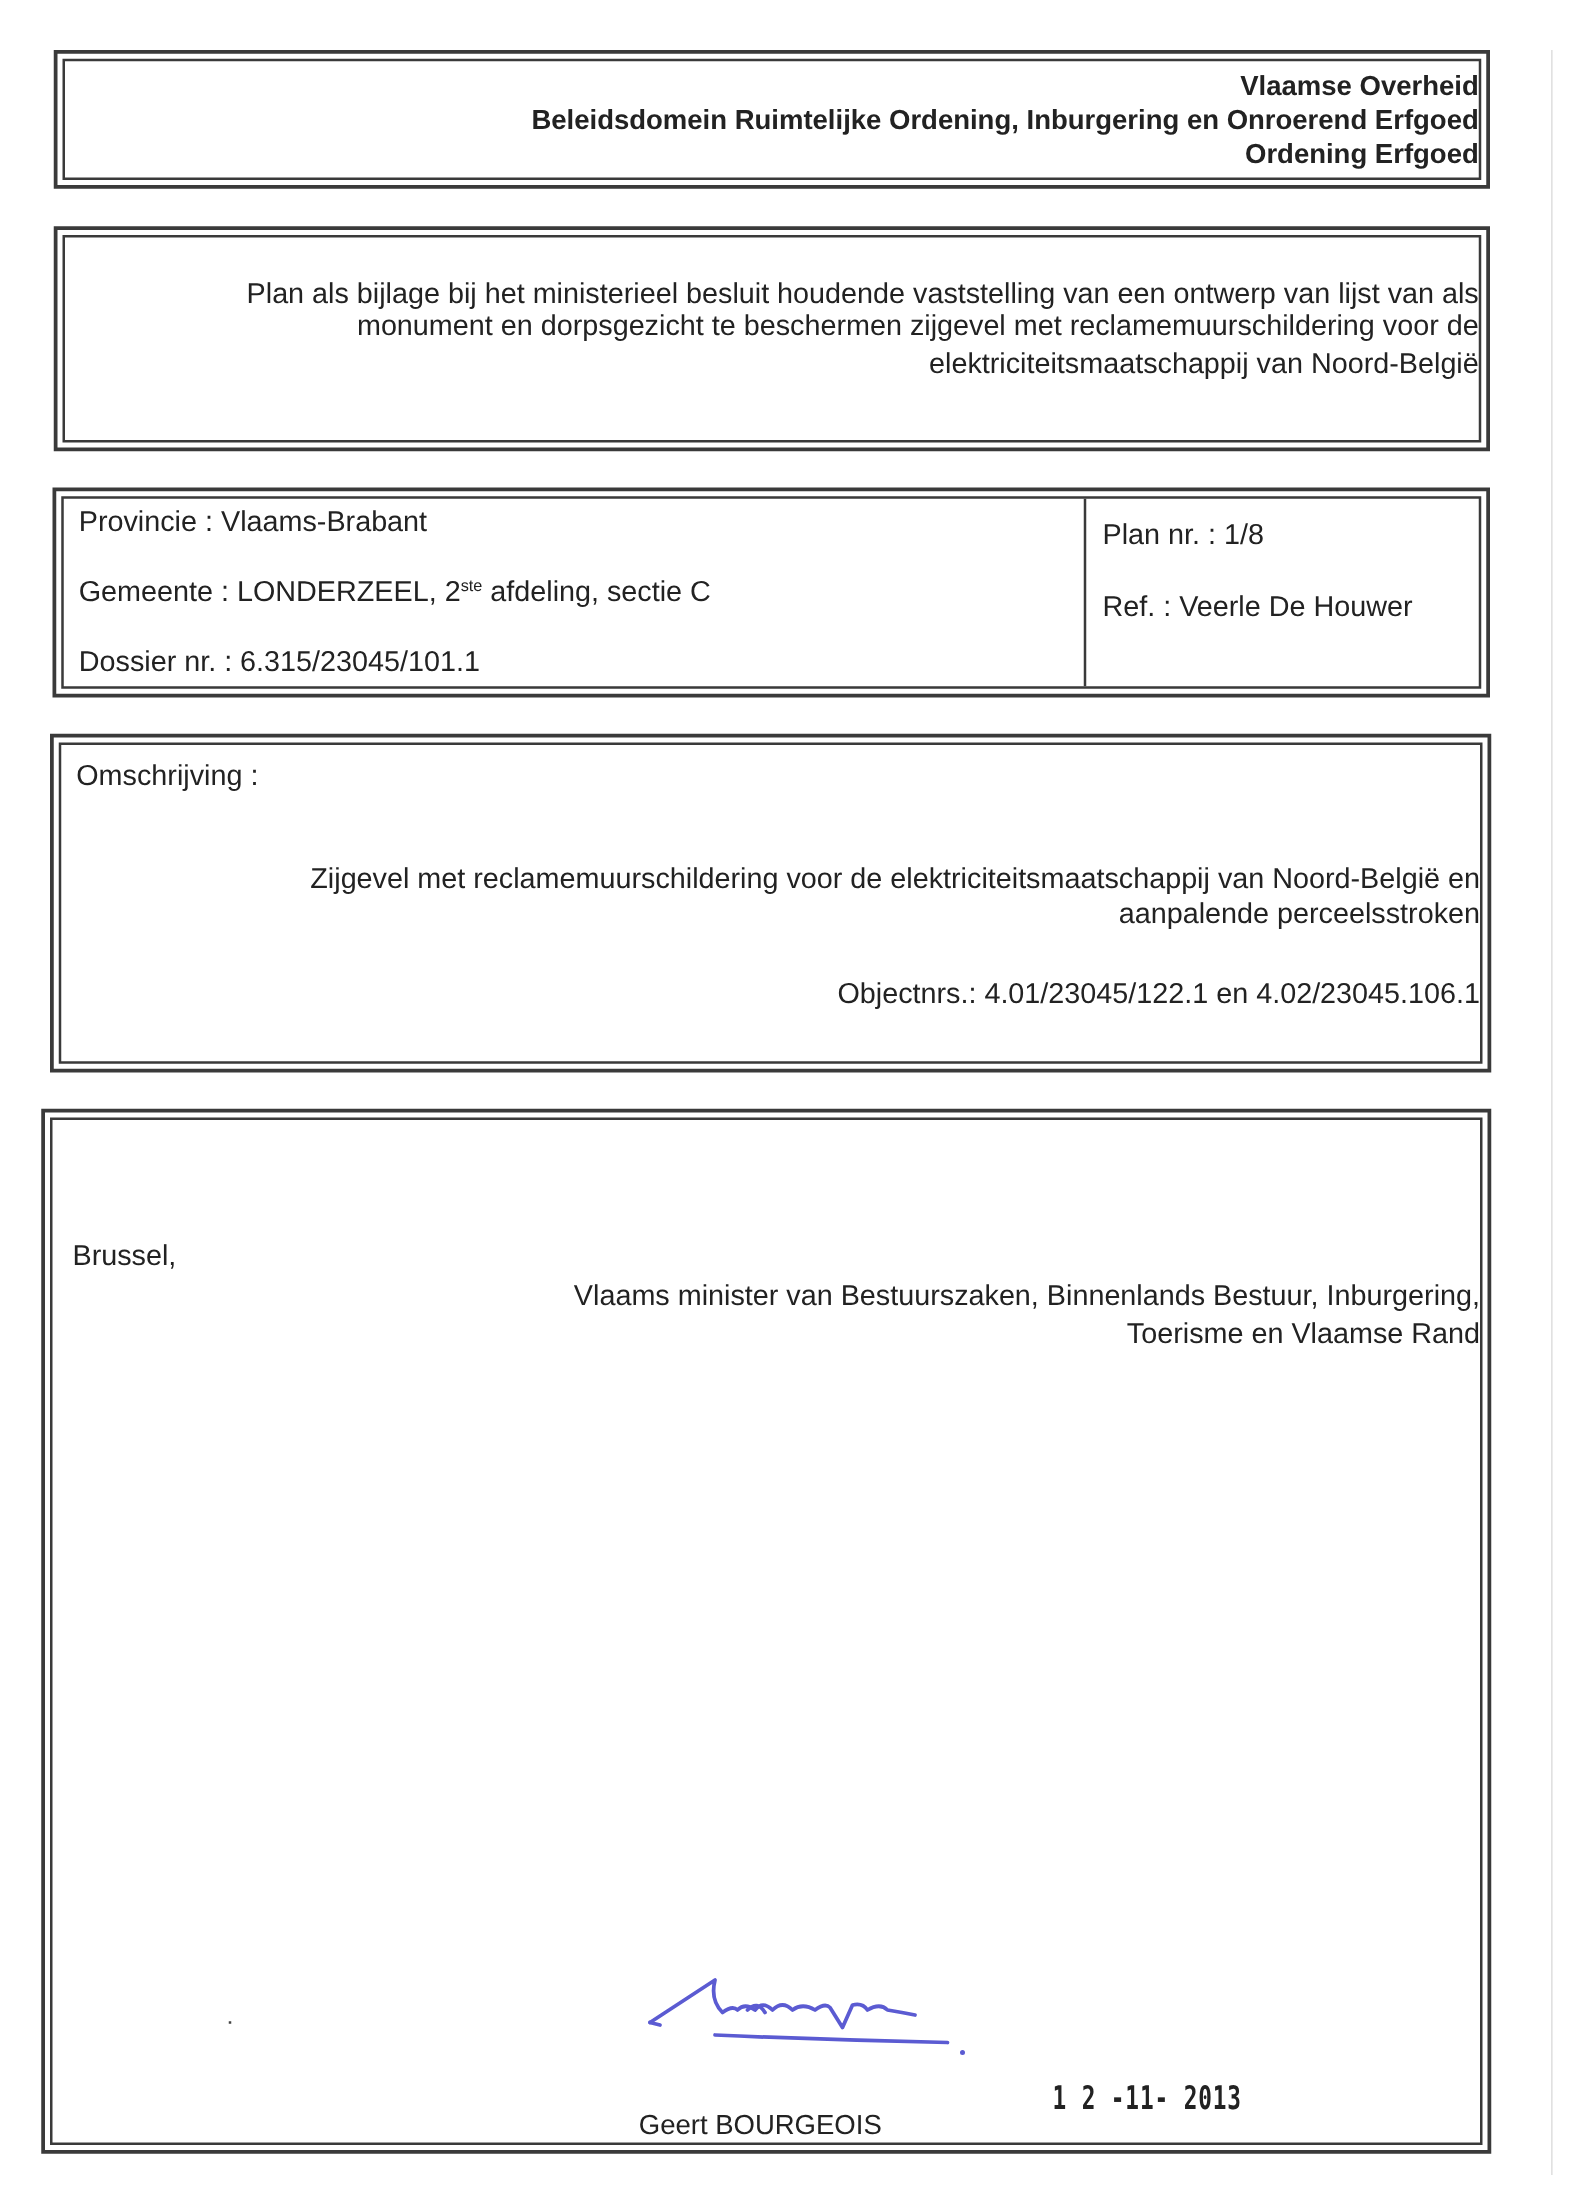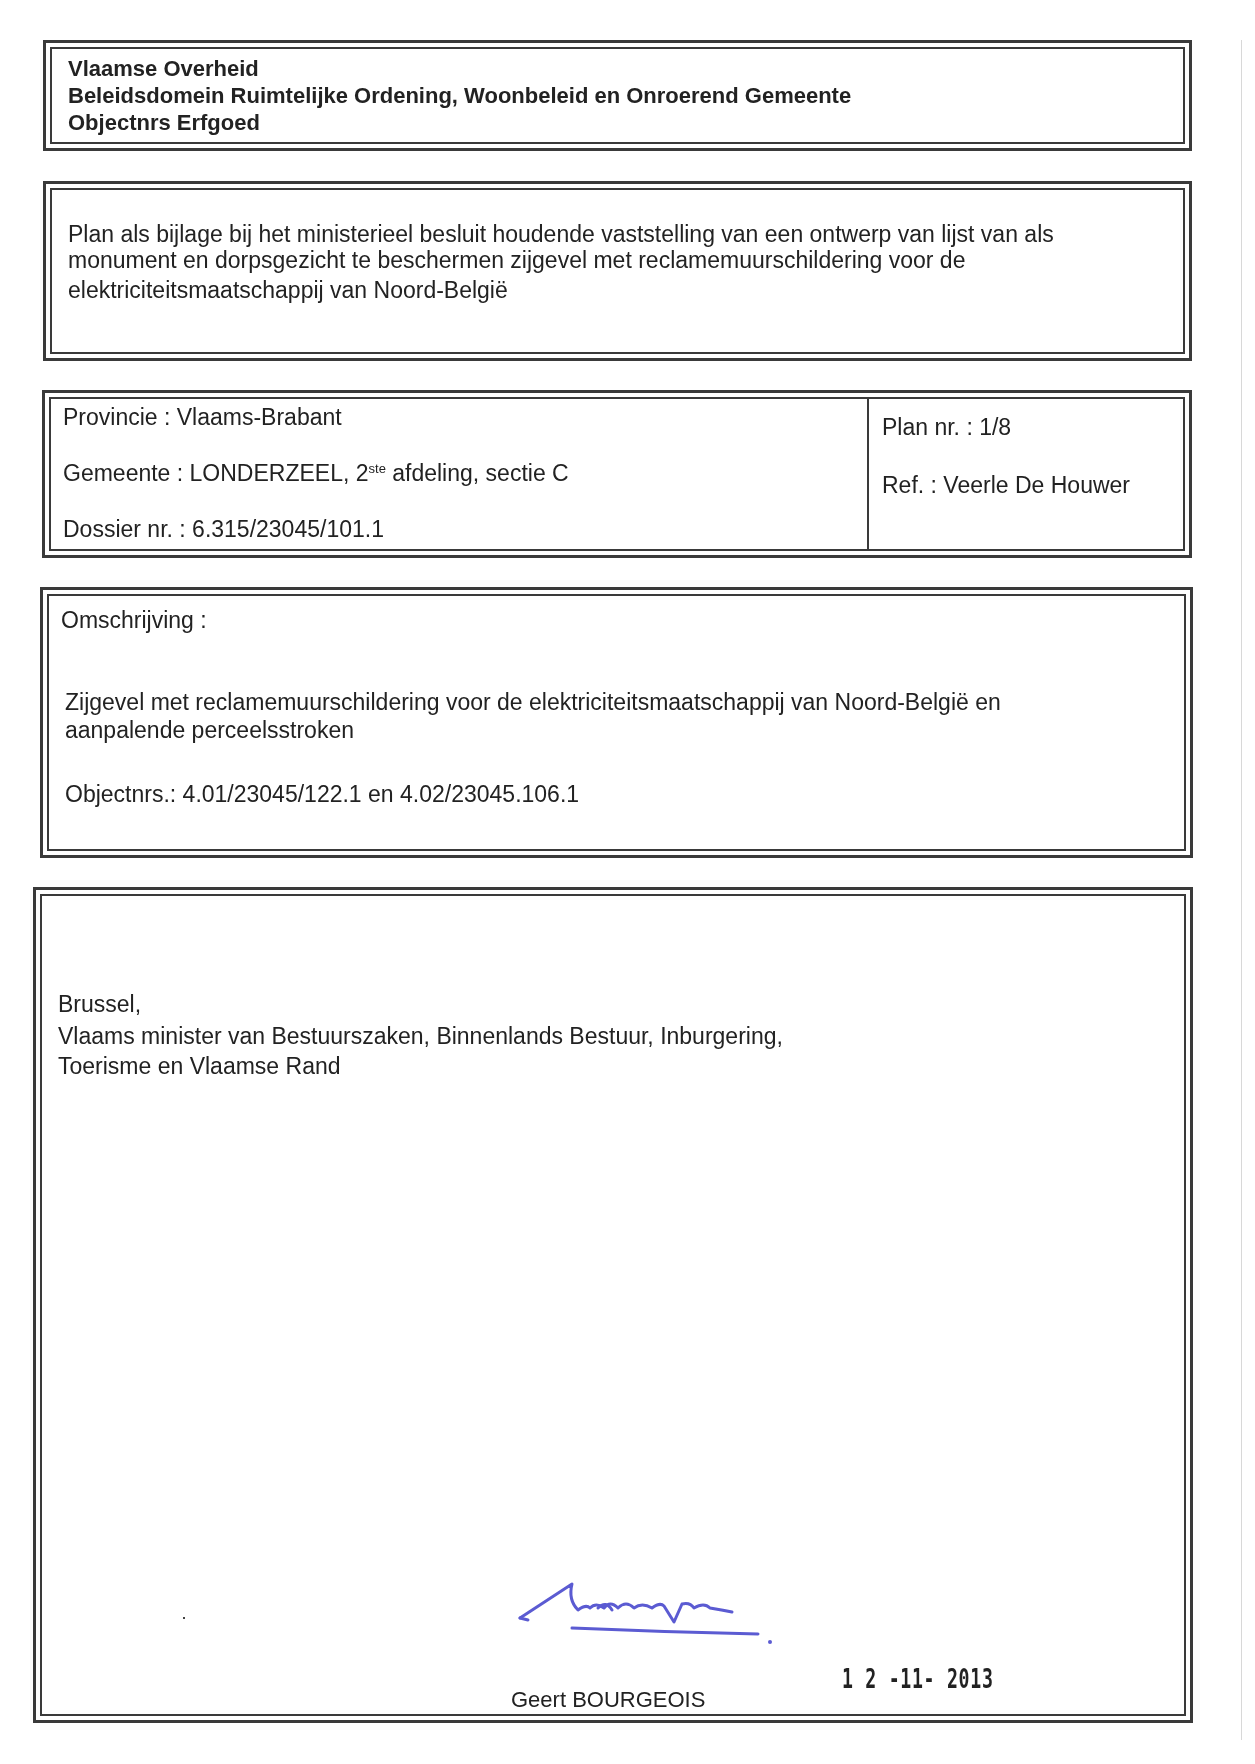--- a/index.html
+++ b/index.html
@@ -3,38 +3,38 @@
 <meta charset="utf-8">
 <style>
   html, body { margin:0; padding:0; background:#fff; }
   body { width:1255px; height:1764px; position:relative; overflow:hidden;
          font-family:"Liberation Sans", sans-serif; color:#222; }
   .box { position:absolute; border:3px solid #3a3a3a; box-sizing:border-box; }
   .box::after { content:""; position:absolute; left:4px; top:4px; right:4px; bottom:4px;
                 border:2px solid #3a3a3a; pointer-events:none; }
   .box .inner { position:absolute; left:6px; top:6px; right:6px; bottom:6px; }
   .t { position:absolute; white-space:nowrap; font-size:23px; line-height:28px; }
-  .c { left:0; right:0; text-align:left;padding-left:16px; }
+  .c { left:0; right:0; text-align:right;padding-left:16px; }
   .bold { font-weight:bold; font-size:22px; line-height:28px; }
   sup { font-size:13px; vertical-align:top; position:relative; top:-4px; }
   .divider { position:absolute; top:0; bottom:0; width:1.5px; background:#3a3a3a; }
   .scanline { position:absolute; left:1241px; top:40px; width:1px; height:1700px; background:#d8d8d8; }
   .stamp { position:absolute; font-family:"DejaVu Sans Mono", monospace; font-weight:bold;
            font-size:26px; letter-spacing:1px; transform:scaleX(0.7); transform-origin:left top; color:#222; }
 </style>
 </head>
 <body>
 
 <div class="scanline"></div>
 
 <div class="box" style="left:43px; top:40px; width:1149px; height:111px;">
   <div class="inner">
     <div class="t c bold" style="top:6px;">Vlaamse Overheid</div>
-    <div class="t c bold" style="top:33px;">Beleidsdomein Ruimtelijke Ordening, Woonbeleid en Onroerend Gemeente</div>
-    <div class="t c bold" style="top:60px;">Objectnrs Erfgoed</div>
+    <div class="t c bold" style="top:33px;">Beleidsdomein Ruimtelijke Ordening, Inburgering en Onroerend Erfgoed</div>
+    <div class="t c bold" style="top:60px;">Ordening Erfgoed</div>
   </div>
 </div>
 
 <div class="box" style="left:43px; top:181px; width:1149px; height:180px;">
   <div class="inner">
     <div class="t c" style="top:56px;">monument en dorpsgezicht te beschermen zijgevel met reclamemuurschildering voor de</div>
     <div class="t c" style="top:30px;">Plan als bijlage bij het ministerieel besluit houdende vaststelling van een ontwerp van lijst van als</div>
     <div class="t c" style="top:86px;">elektriciteitsmaatschappij van Noord-België</div>
   </div>
 </div>

